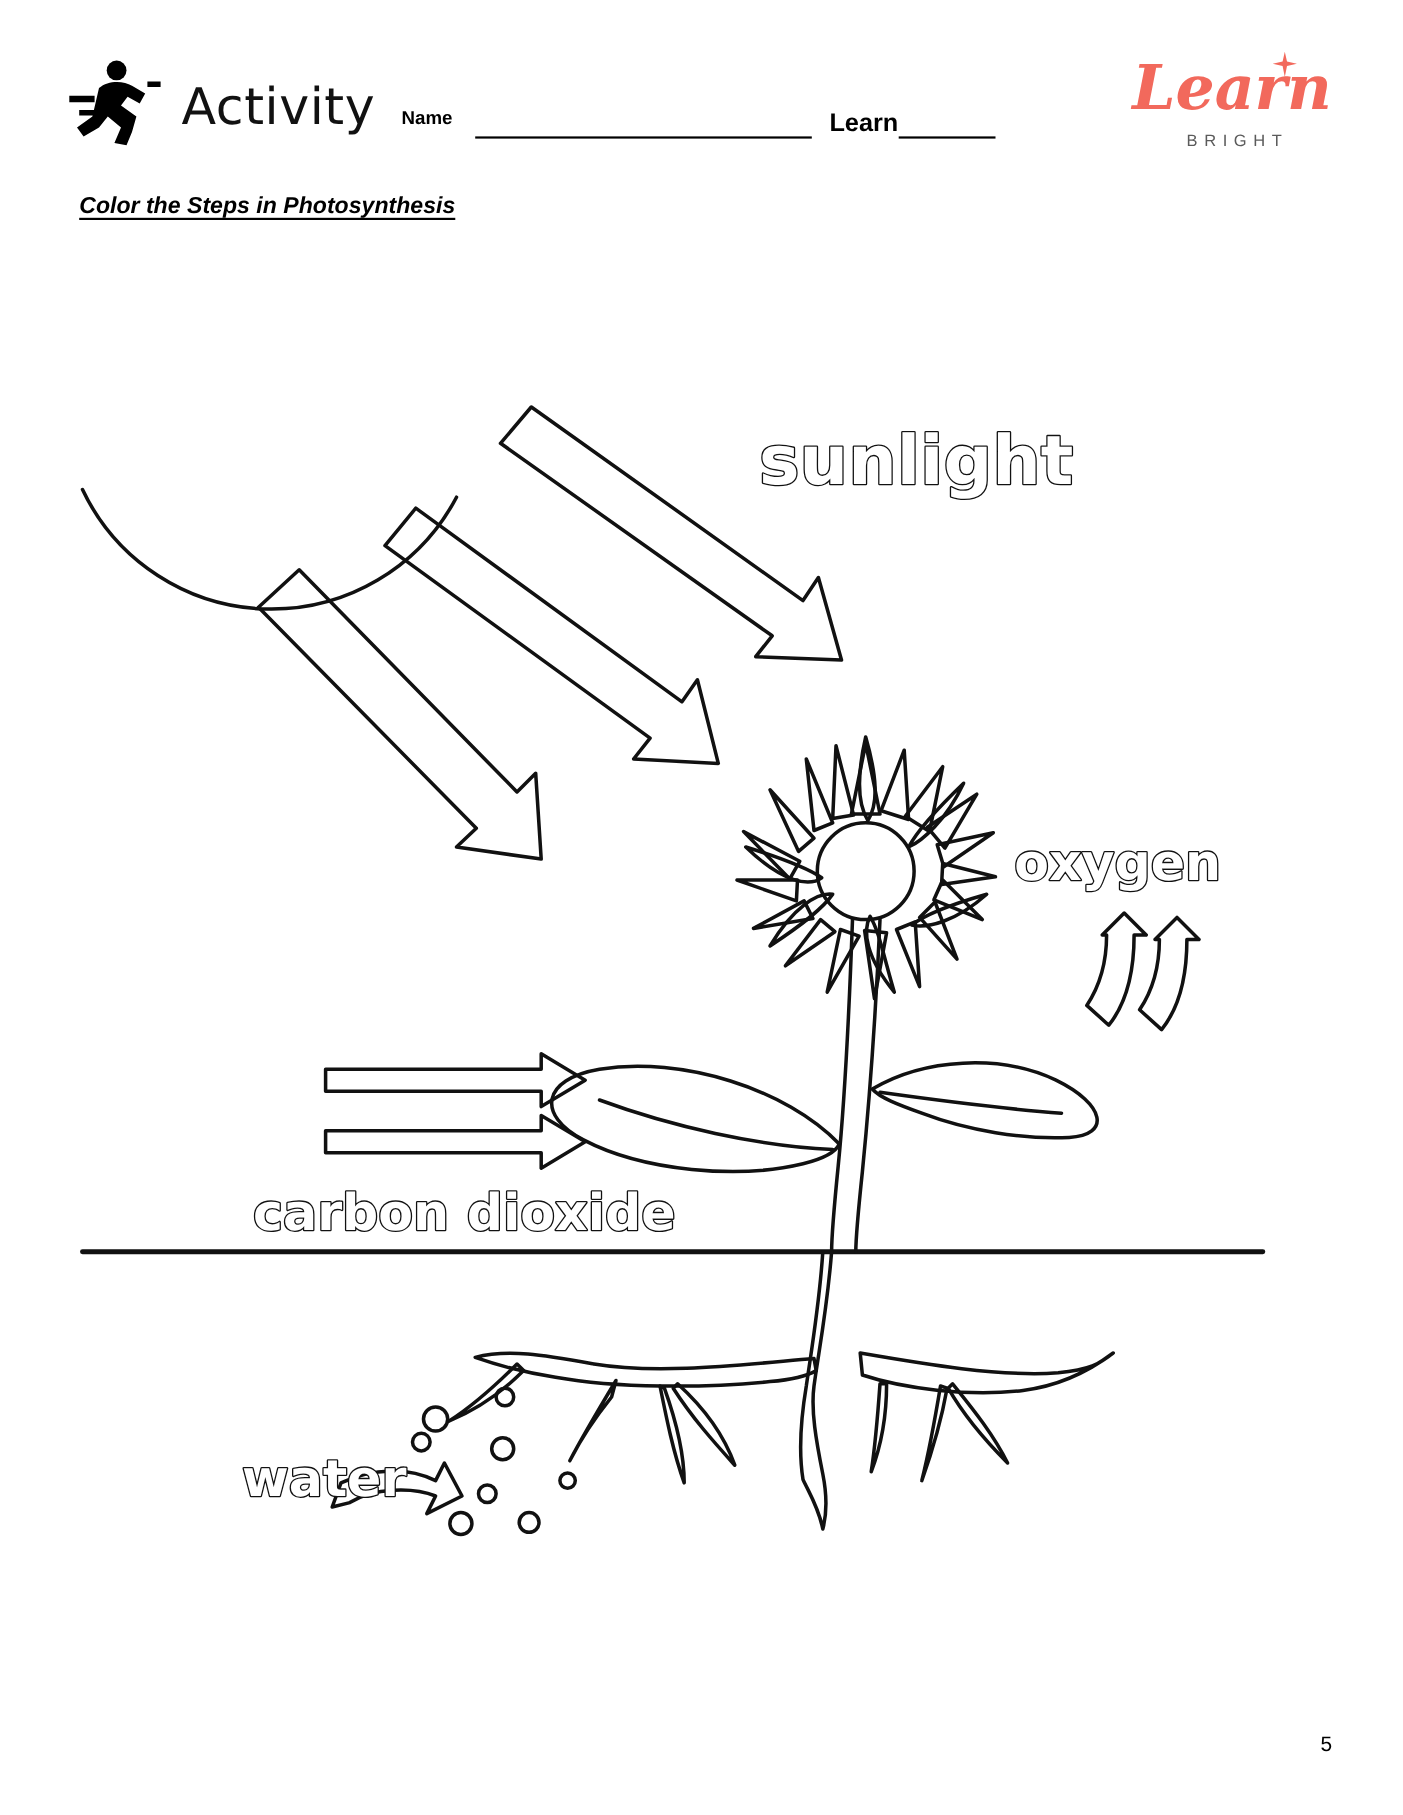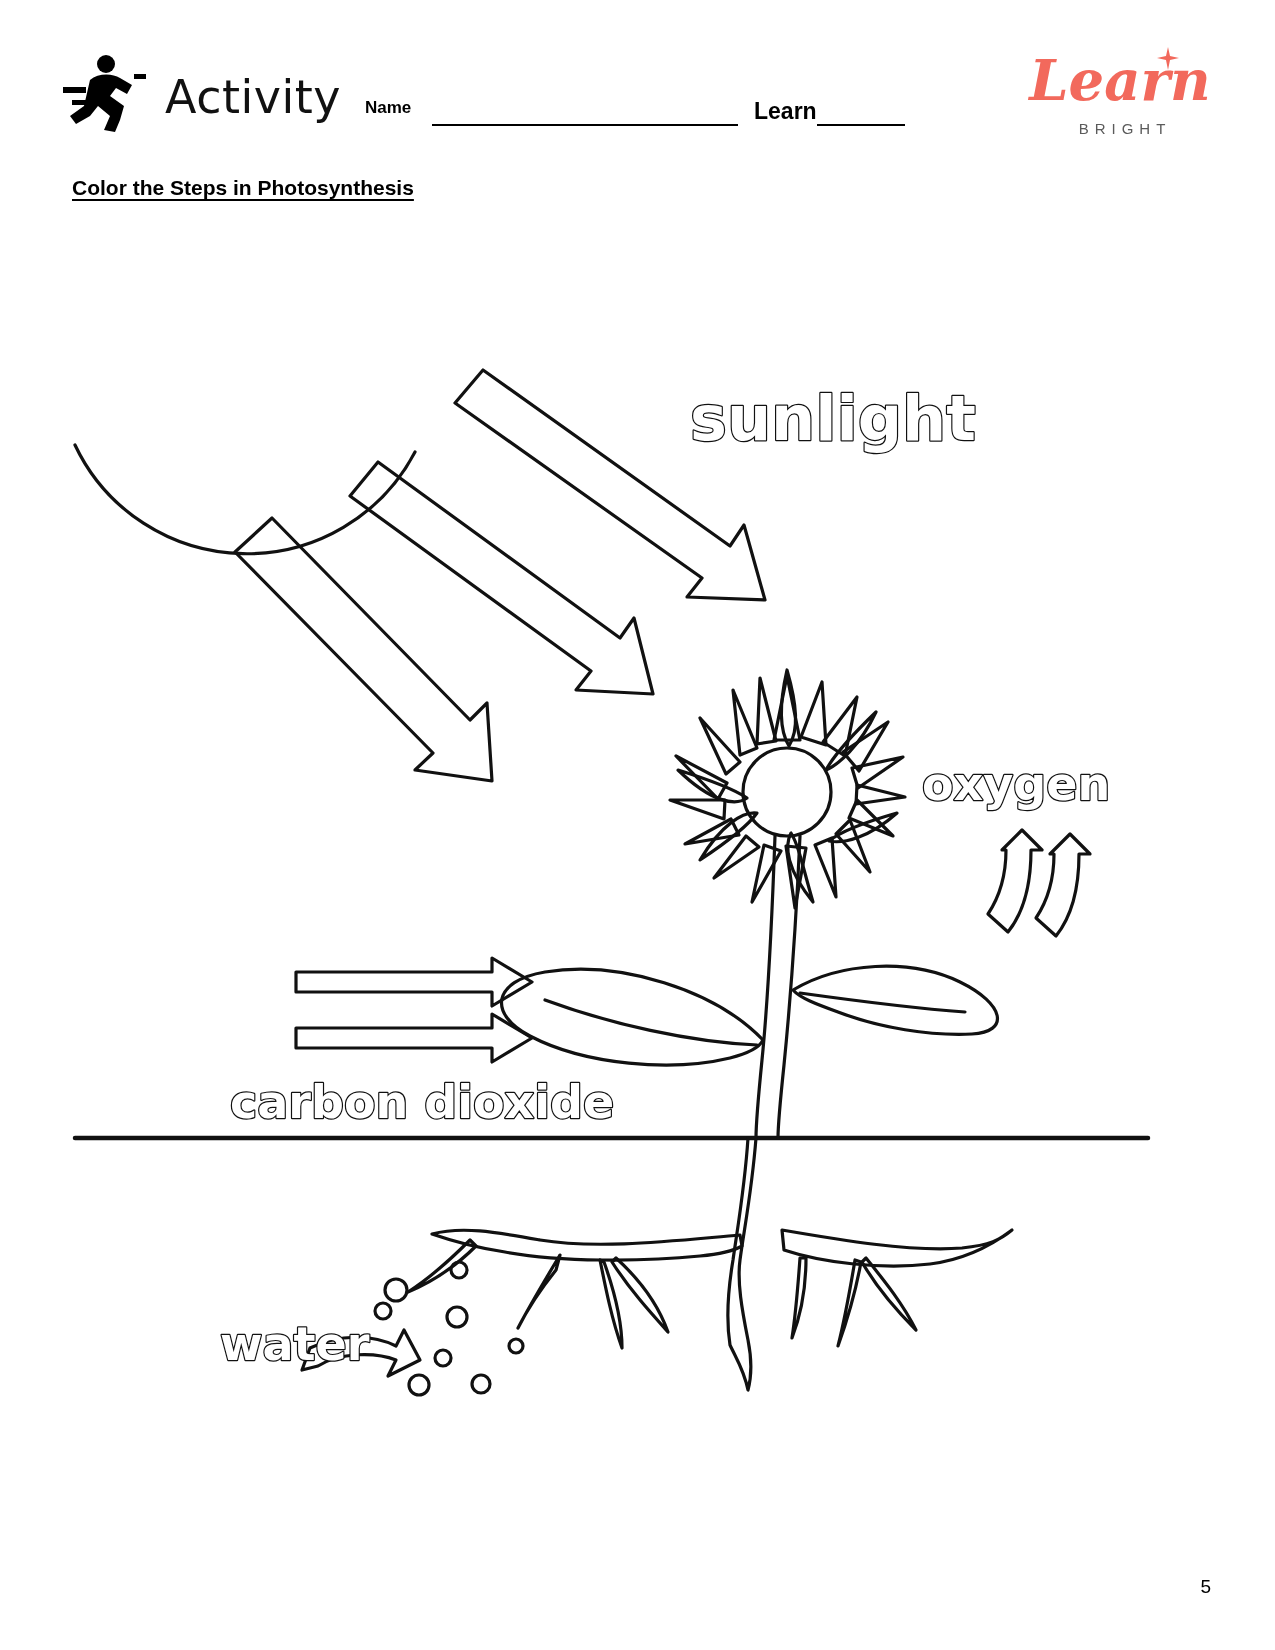--- a/index.html
+++ b/index.html
@@ -117,20 +117,21 @@
   
   .prompt {
     position: absolute;
     left: 72px;
     top: 176px;
     font-size: 21px;
     font-weight: bold;
     font-family: "Liberation Sans", sans-serif;
     text-decoration: underline;
     text-underline-offset: 4px;
+    font-style: italic;
   }
 
   
   .figure {
     position: absolute;
     left: 0;
     top: 200px;
     width: 1275px;
     height: 1320px;
   }

